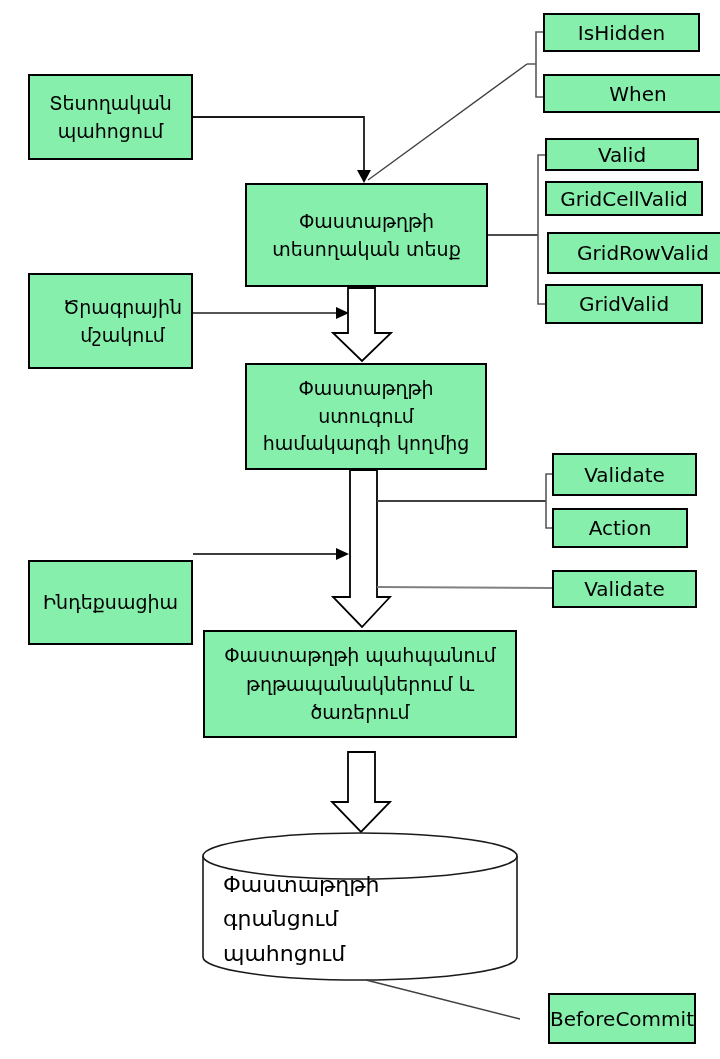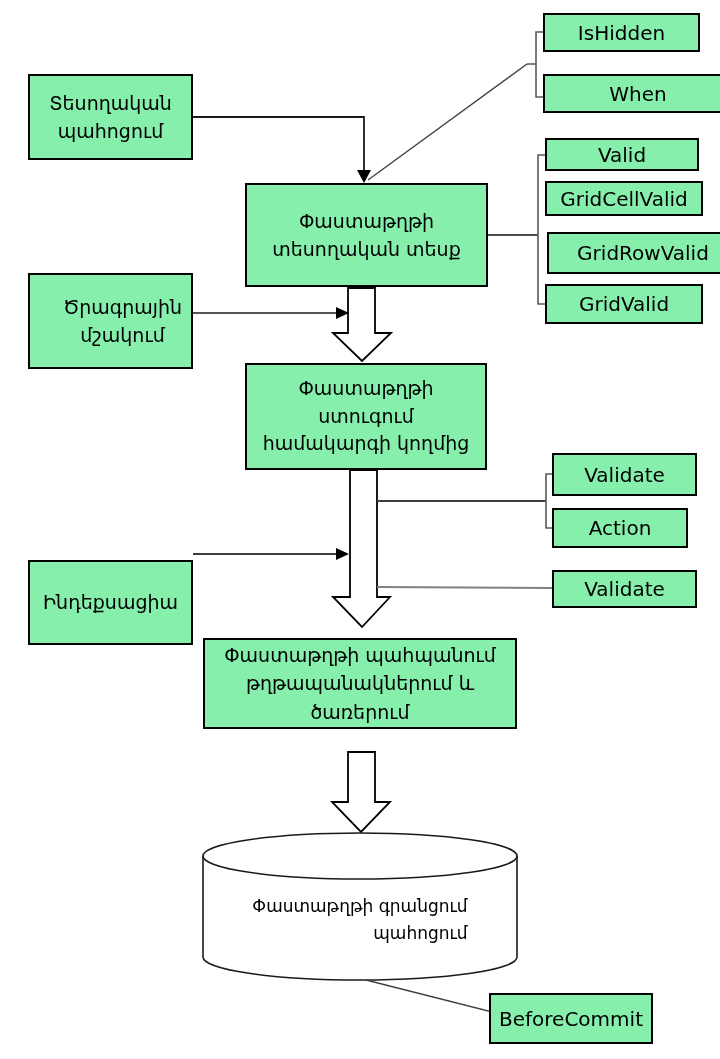--- a/index.html
+++ b/index.html
@@ -22,43 +22,43 @@
     text-align:center;
     white-space:pre-line;
     z-index:1;
     line-height:1.5;
   }
   .hy{font-size:19px;}
   .en{font-size:20px;}
   .cyl-label{
     position:absolute;
     display:flex;align-items:center;justify-content:center;
-    text-align:right;white-space:pre-line;
-    z-index:1;line-height:1.55;font-size:17px;
+    text-align:left;white-space:pre-line;
+    z-index:1;line-height:1.55;font-size:22px;
     background:transparent;
   }
   
   #b-visual{left:28px;top:74px;width:165px;height:86px;}
   #b-prog{left:28px;top:273px;width:165px;height:96px;padding-left:24px;}
   #b-index{left:28px;top:512px;width:165px;height:85px;margin-top:48px;}
   
   #b-view{left:245px;top:183px;width:243px;height:104px;}
   #b-check{left:245px;top:363px;width:242px;height:107px;line-height:1.45;}
-  #b-save{left:203px;top:630px;width:314px;height:91px;margin-top:8px;}
+  #b-save{left:203px;top:630px;width:314px;height:108px;}
   
   #e-ishidden{left:543px;top:13px;width:157px;height:39px;}
   #e-when{left:543px;top:74px;width:190px;height:39px;}
   #e-valid{left:545px;top:138px;width:154px;height:33px;}
   #e-gridcell{left:545px;top:181px;width:158px;height:35px;}
   #e-gridrow{left:547px;top:232px;width:192px;height:42px;}
   #e-gridvalid{left:545px;top:284px;width:158px;height:40px;}
   #e-validate{left:552px;top:453px;width:145px;height:43px;}
   #e-action{left:552px;top:508px;width:136px;height:40px;}
   #e-folders{left:552px;top:570px;width:145px;height:38px;}
-  #e-beforecommit{left:489px;top:993px;width:164px;height:51px;}
+  #e-beforecommit{left:548px;top:993px;width:148px;height:51px;}
   #cyl-text{left:223px;top:877px;width:274px;height:85px;}
 </style>
 </head>
 <body>
 
 <div id="canvas">
 
   <svg id="wires" viewBox="0 0 720 1059" xmlns="http://www.w3.org/2000/svg">
 
     <polyline points="193,117 364,117 364,172" fill="none" stroke="#1a1a1a" stroke-width="1.8"></polyline>

